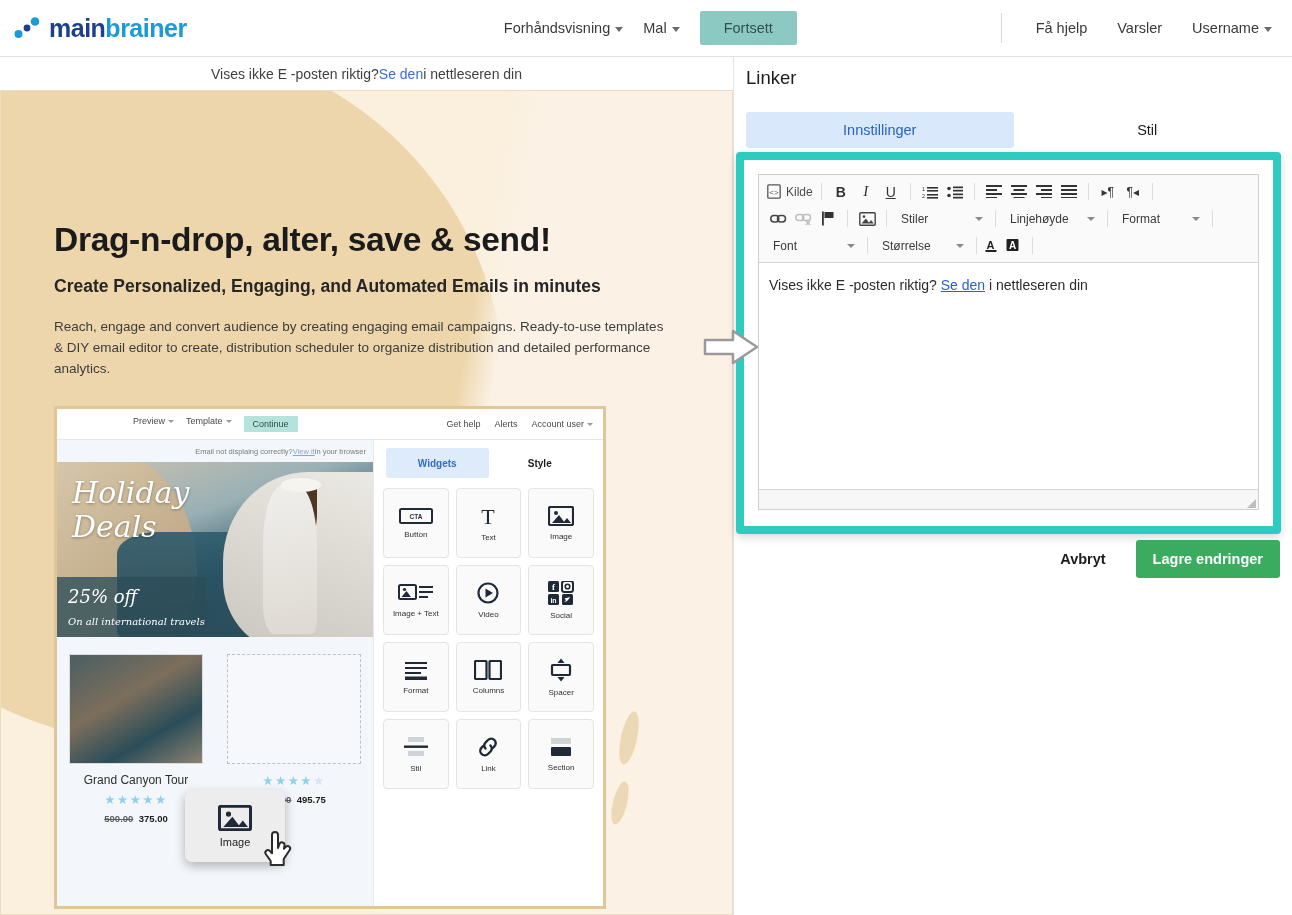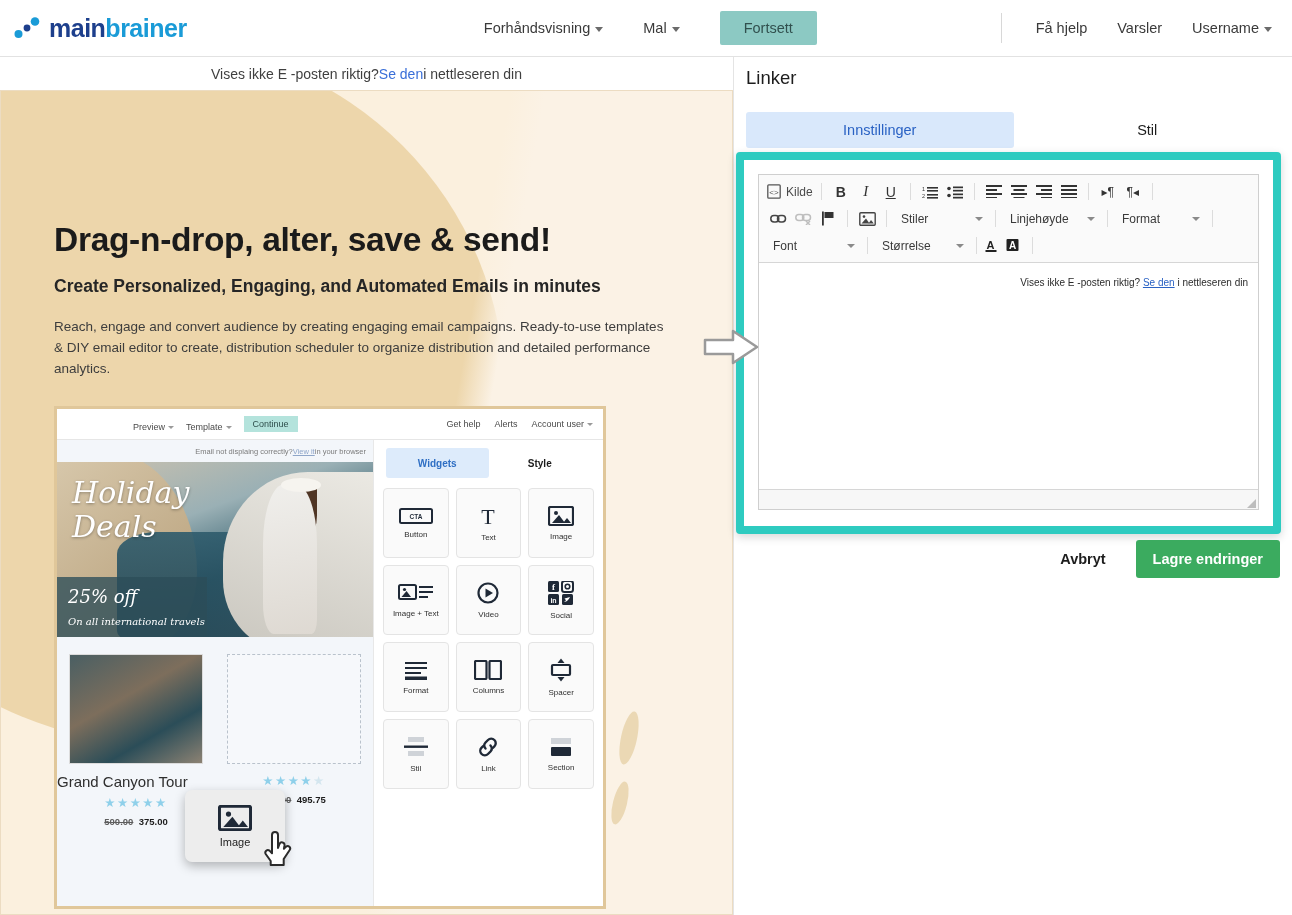--- a/index.html
+++ b/index.html
@@ -18,21 +18,21 @@
     position:absolute; left:0; top:0; width:1292px; height:57px;
     background:#fff; border-bottom:1px solid #e2e2e2;
     display:flex; align-items:center;
   }
   #logo-wrap { display:flex; align-items:center; padding-left:14px; width:300px; }
   #logo-dots { margin-right:7px; }
   #logo-text { font-size:25px; font-weight:bold; letter-spacing:-0.5px; }
   .logo-main { color:#1d3f8c; }
   .logo-brainer { color:#1a9bd7; }
 
-  #nav-center { flex:1; display:flex; align-items:center; justify-content:center; gap:40px; }
+  #nav-center { flex:1; display:flex; align-items:center; justify-content:center; gap:20px; }
   .nav-link {
     font-size:14.5px; color:#3a3a3a; cursor:pointer; white-space:nowrap;
   }
   .caret { display:inline-block; width:0;height:0;margin-left:5px;
     border-left:4px solid transparent;border-right:4px solid transparent;
     border-top:5px solid #6b6b6b; vertical-align:middle; }
   #btn-fortsett {
     background:#8cc9c3; color:#31504e; border:none; border-radius:2px;
     font-size:14.5px; padding:9px 24px; cursor:pointer;
     font-family:"Liberation Sans", sans-serif;
@@ -76,21 +76,21 @@
 
   
   #inner-shot {
     position:absolute; left:53px; top:315px; width:552px; height:503px;
     background:#fff; border:3px solid #e0c79a; overflow:hidden;
   }
   #ishot-top {
     height:31px; background:#fff; border-bottom:1px solid #e6e6e6;
     display:flex; align-items:center; font-size:9px; color:#4a4a4a;
   }
-  .ish-left { display:flex; align-items:flex-end; gap:12px; padding-left:76px; }
+  .ish-left { display:flex; align-items:flex-start; gap:12px; padding-left:76px; }
   .ish-right { margin-left:auto; display:flex; align-items:center; gap:14px; padding-right:10px; }
   .mini-caret { display:inline-block; width:0;height:0;margin-left:3px;
     border-left:3px solid transparent;border-right:3px solid transparent;
     border-top:3.5px solid #9a9a9a; vertical-align:middle; }
   #ish-continue { background:#b4e3dc; color:#2f4f4c; border-radius:0; padding:3px 9px; font-size:9px; }
 
   #ishot-main { position:absolute; left:0; top:31px; width:546px; height:470px; display:flex; }
   #ishot-email { width:316px; height:470px; background:#f3f6fa; position:relative; }
   #ishot-notice { height:22px; display:flex; align-items:center; justify-content:flex-end;
      font-size:7.5px; color:#7b7b7b; padding-right:7px; }
@@ -122,21 +122,21 @@
      background:#4f3524; border-radius:0 0 40% 50%; }
 
   
   #prodrow { position:absolute; left:0; top:205px; width:316px; height:200px; display:flex; }
   .prod { width:158px; position:relative; }
   .prod-img { margin:9px auto 0; width:134px; height:110px;
      background:linear-gradient(160deg,#6d6257 0%, #8d7f6e 30%, #2f5a6a 62%, #a69d8f 100%);
      border:1px solid #dcdcdc; }
   .prod-img.canyon { background:linear-gradient(150deg,#4a5f63 0%,#7d6e5c 40%,#2b4d58 70%,#8c8273 100%); }
   .prod-img.dashed { background:#f6f8fb; border:1px dashed #b9c2cc; }
-  .prod-name { text-align:left; font-size:15px; color:#2e2e2e; margin-top:9px; }
+  .prod-name { text-align:center; font-size:12px; color:#2e2e2e; margin-top:9px; }
   .stars { text-align:center; margin-top:5px; color:#8fd0ea; font-size:12.5px; letter-spacing:1.5px; }
   .stars .empty { color:#d4e6ef; }
   .prices { text-align:center; margin-top:6px; font-size:9.5px; font-weight:bold; color:#1d1d1d; }
   .prices s { color:#5d5d5d; font-weight:bold; }
 
   
   #drag-tile {
     position:absolute; left:184px; top:699px; width:100px; height:72px;
     background:#ededed; border-radius:7px; box-shadow:0 4px 11px rgba(0,0,0,.28);
     display:flex; flex-direction:column; align-items:center; justify-content:center; gap:5px;
@@ -181,21 +181,21 @@
   }
   #tb { background:#fafafa; border-bottom:1px solid #d6d6d6; padding:3px 2px; }
   .tbrow { display:flex; align-items:center; height:27px; padding:0 6px; gap:3px; }
   .tbtn { min-width:22px; height:21px; display:flex; align-items:center; justify-content:center;
      font-size:13px; color:#333; border-radius:2px; cursor:pointer; }
   .tbsep { width:1px; height:17px; background:#dcdcdc; margin:0 5px; }
   .tsel { display:flex; align-items:center; justify-content:space-between;
      height:21px; padding:0 4px 0 6px; font-size:12px; color:#3a3a3a; cursor:pointer; }
   .tsel .cc { width:0;height:0;border-left:4px solid transparent;border-right:4px solid transparent;
      border-top:4px solid #8a8a8a; margin-left:12px; }
-  #ed-body { flex:1; padding:14px 10px; font-size:10px; color:#2b2b2b; text-align:right; }
+  #ed-body { flex:1; padding:14px 10px; font-size:14px; color:#2b2b2b; text-align:left; }
   #ed-body a { color:#2a62c4; }
   #ed-foot { height:20px; border-top:1px solid #d6d6d6; background:#f7f7f7; position:relative; }
   #resize-grip { position:absolute; right:2px; bottom:1px; width:0;height:0;
      border-left:9px solid transparent; border-bottom:9px solid #bdbdbd; }
 
   #rp-actions { position:absolute; right:12px; top:483px; display:flex; align-items:center; gap:24px; }
   #btn-avbryt { font-size:14.5px; font-weight:bold; color:#1d1d1d; cursor:pointer; background:none; border:none;
      font-family:"Liberation Sans", sans-serif; }
   #btn-lagre { background:#3bab5f; color:#fff; border:none; border-radius:3px;
      font-size:14.5px; font-weight:bold; padding:11px 17px; cursor:pointer;

